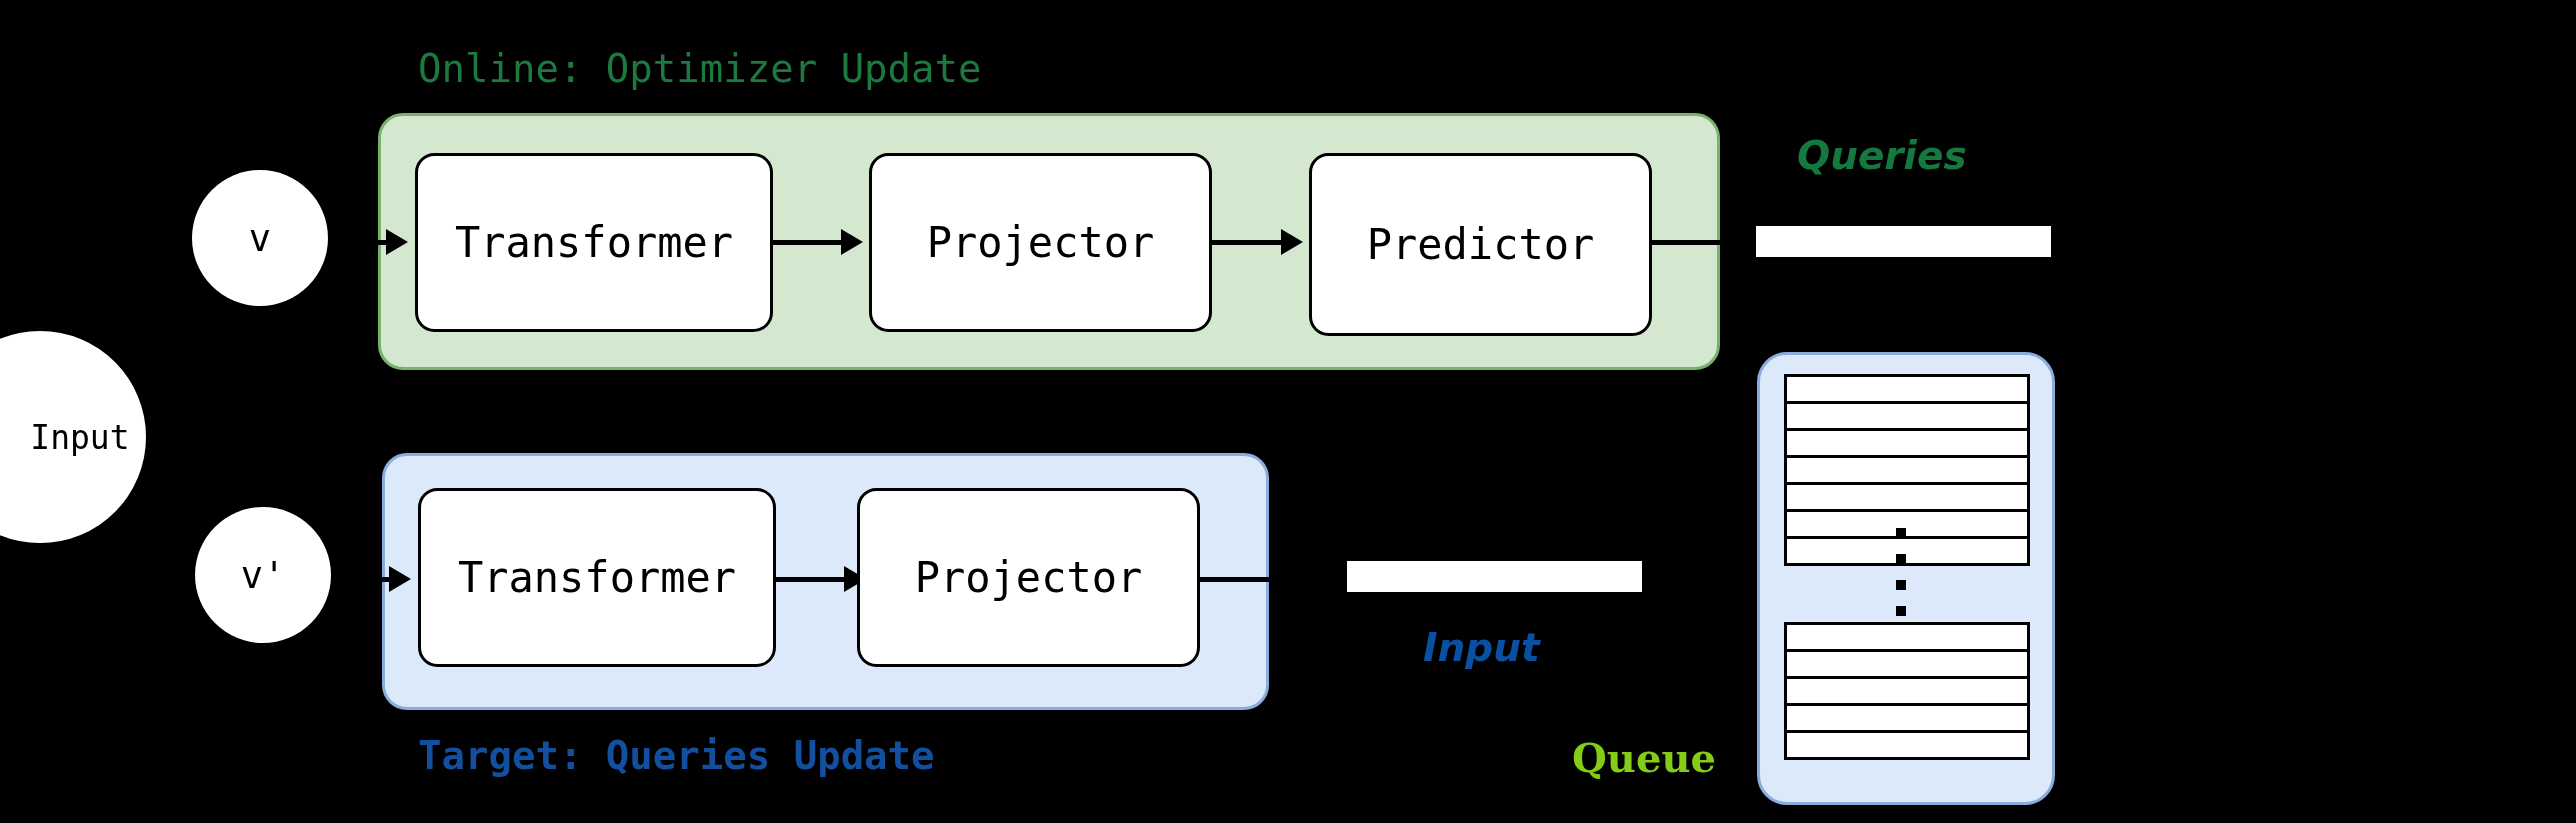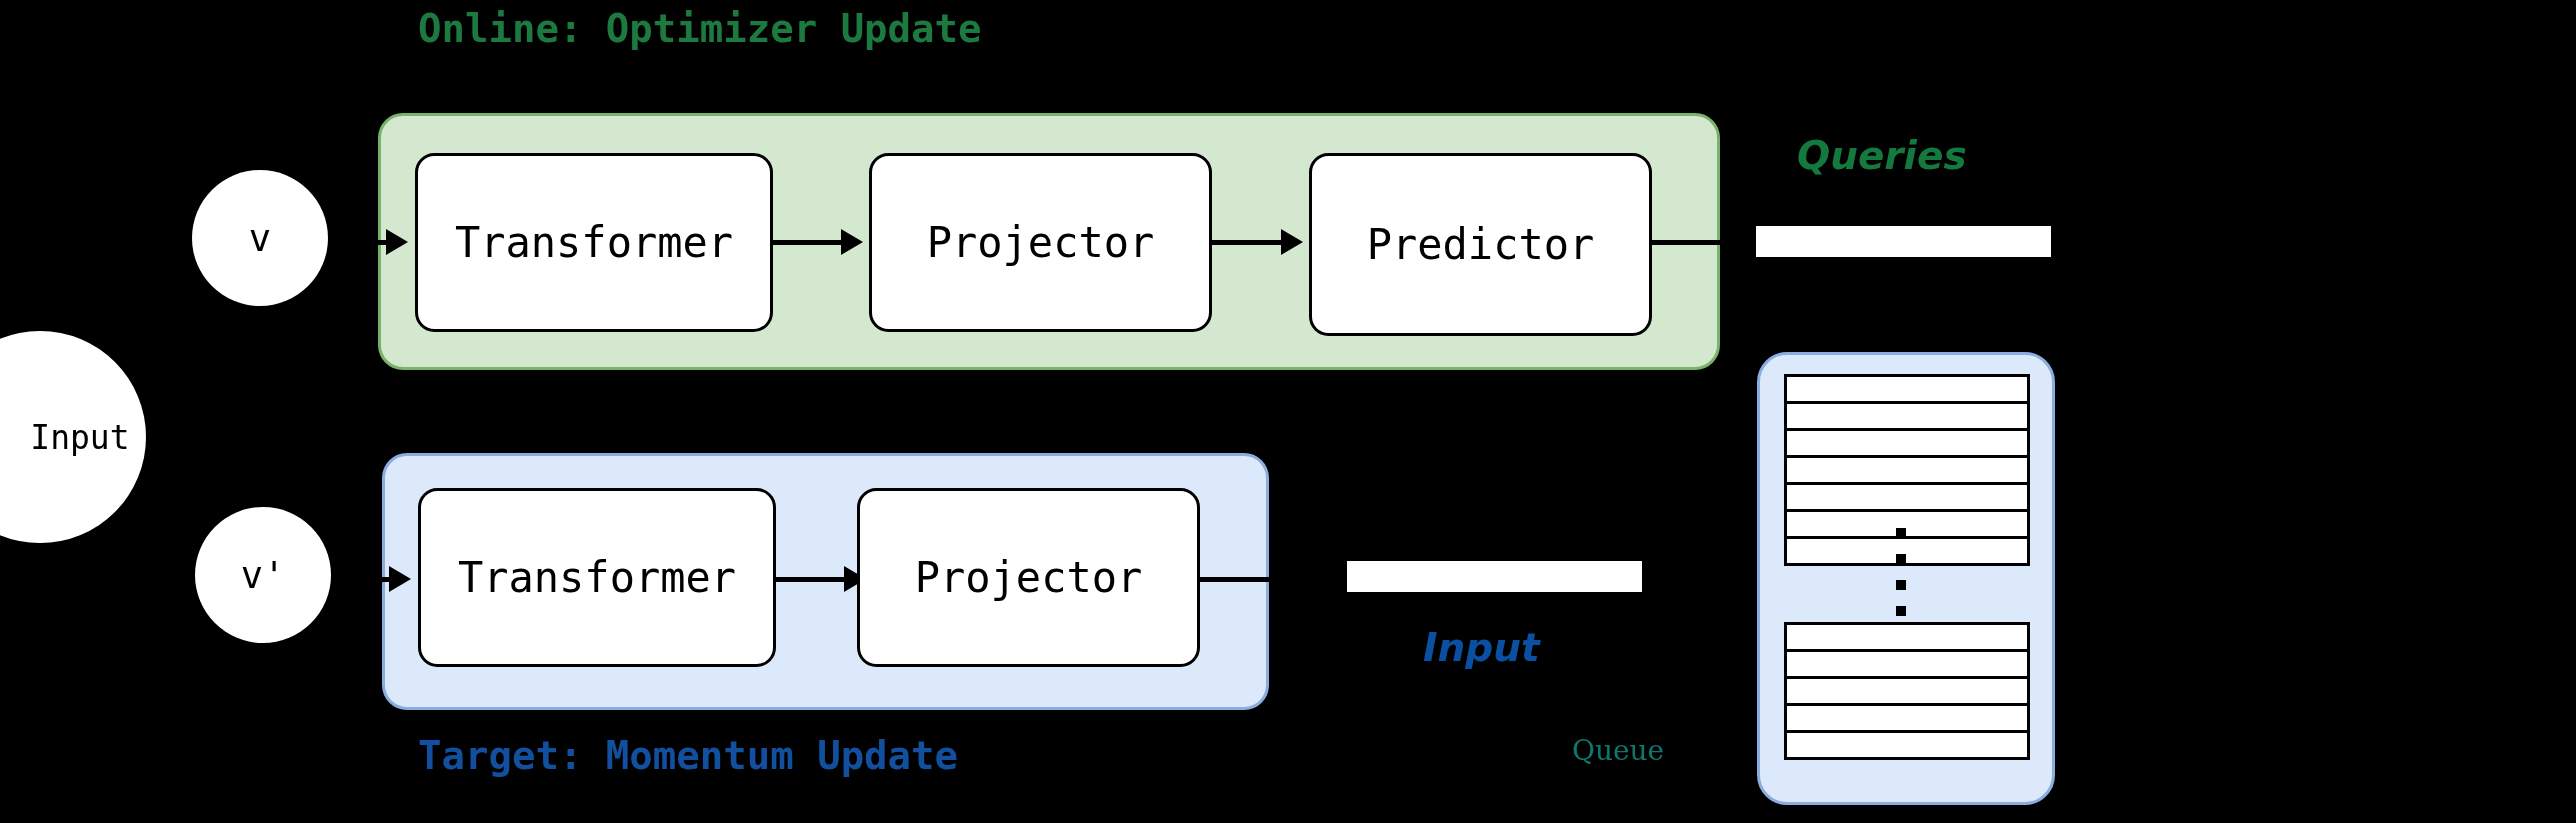--- a/index.html
+++ b/index.html
@@ -91,23 +91,24 @@
 
   
   .feature-bar {
     background: #ffffff;
   }
 
   
   .label-online {
     color: #1c7a40;
     font-family: "DejaVu Sans Mono", monospace;
-    font-weight: bold;
-    font-size: 39px;
-    white-space: nowrap;
+    font-weight: normal;
+    font-size: 39px;
+    white-space: nowrap;
+    margin-top: 40px;
   }
   .label-target {
     color: #12509f;
     font-family: "DejaVu Sans Mono", monospace;
     font-weight: bold;
     font-size: 39px;
     white-space: nowrap;
   }
   .label-queries {
     color: #13793f;
@@ -119,24 +120,24 @@
   }
   .label-keys {
     color: #0b4fa2;
     font-family: "DejaVu Sans", sans-serif;
     font-weight: bold;
     font-style: italic;
     font-size: 39px;
     white-space: nowrap;
   }
   .label-queue {
-    color: #0f766e;
+    color: #84cc16;
     font-family: "DejaVu Serif", serif;
-    font-weight: normal;
-    font-size: 28px;
+    font-weight: bold;
+    font-size: 40px;
     white-space: nowrap;
   }
 
   
   .queue-stack {
     display: flex;
     flex-direction: column;
     border: 3px solid #000000;
     background: #000000;
     gap: 3px;
@@ -220,21 +221,21 @@
   <div class="abs module" style="left:857px; top:488px; width:343px; height:179px;">
     <span>Projector</span>
   </div>
 
   <div class="abs stub-line" style="left:1200px; top:577px; width:71px;"></div>
 
   <div class="abs feature-bar" style="left:1347px; top:561px; width:295px; height:31px;"></div>
 
   <div class="abs label-keys" style="left:1423px; top:625px;">Input</div>
 
-  <div class="abs label-target" style="left:418px; top:733px;">Target: Momentum Update</div>
+  <div class="abs label-target" style="left:418px; top:733px;">Target: Queries Update</div>
 
   <div class="abs label-queue" style="left:1572px; top:734px;">Queue</div>
 
   <div class="abs panel panel-queue" style="left:1757px; top:352px; width:298px; height:453px;">
 
     <div class="abs queue-stack" style="left:24px; top:19.4px; width:246px;">
         <div class="queue-row"></div>
         <div class="queue-row"></div>
         <div class="queue-row"></div>
         <div class="queue-row"></div>

